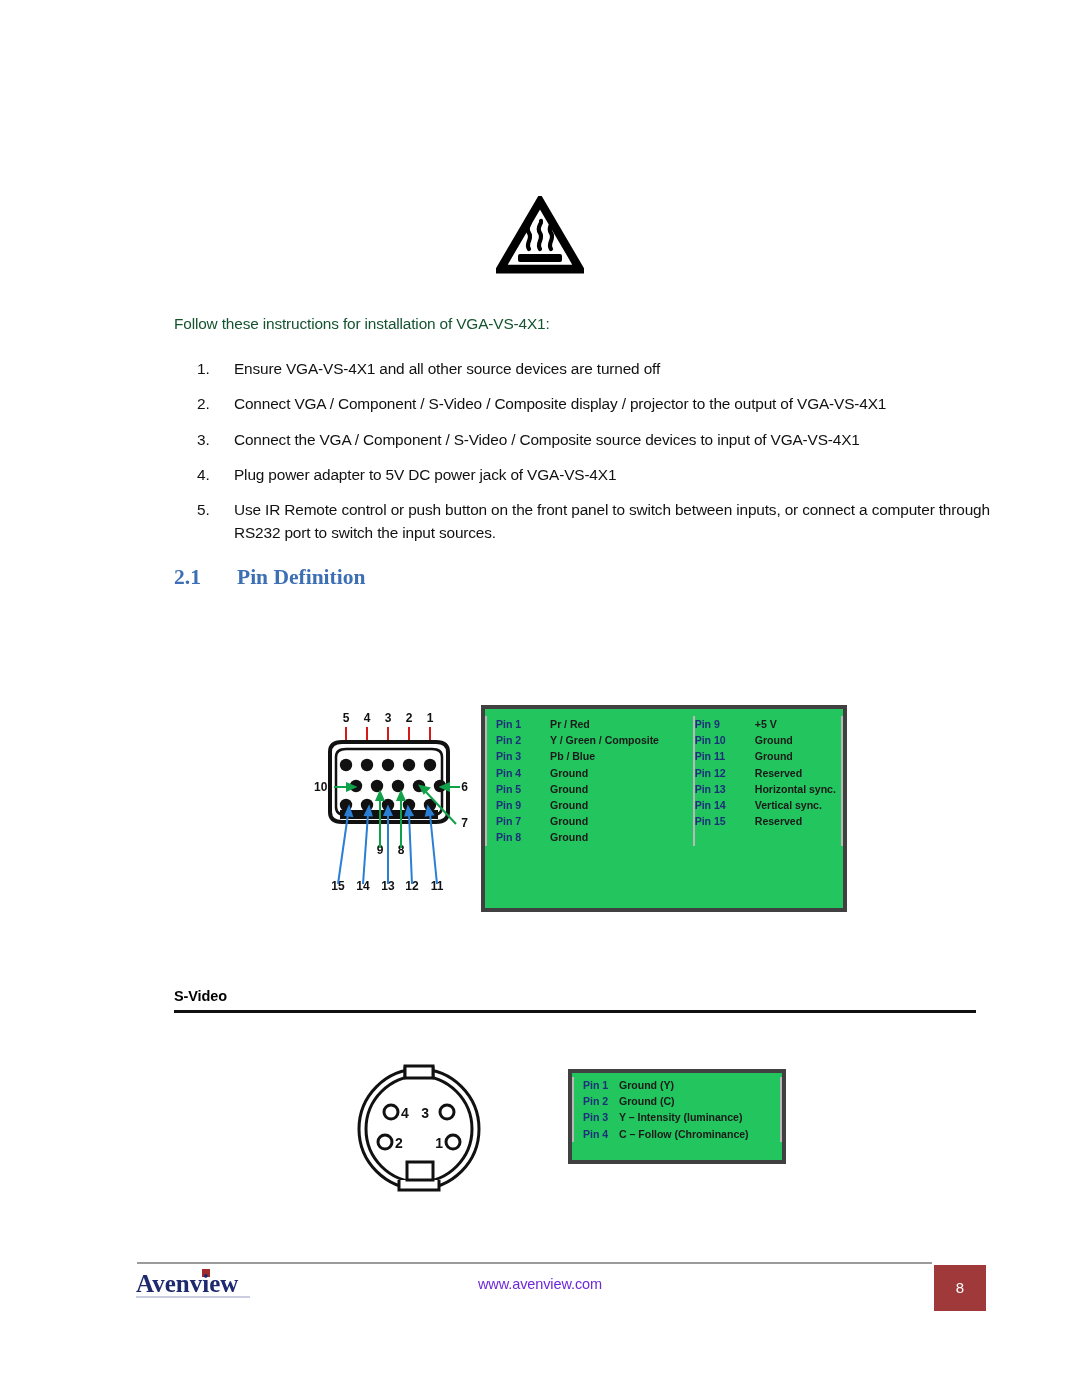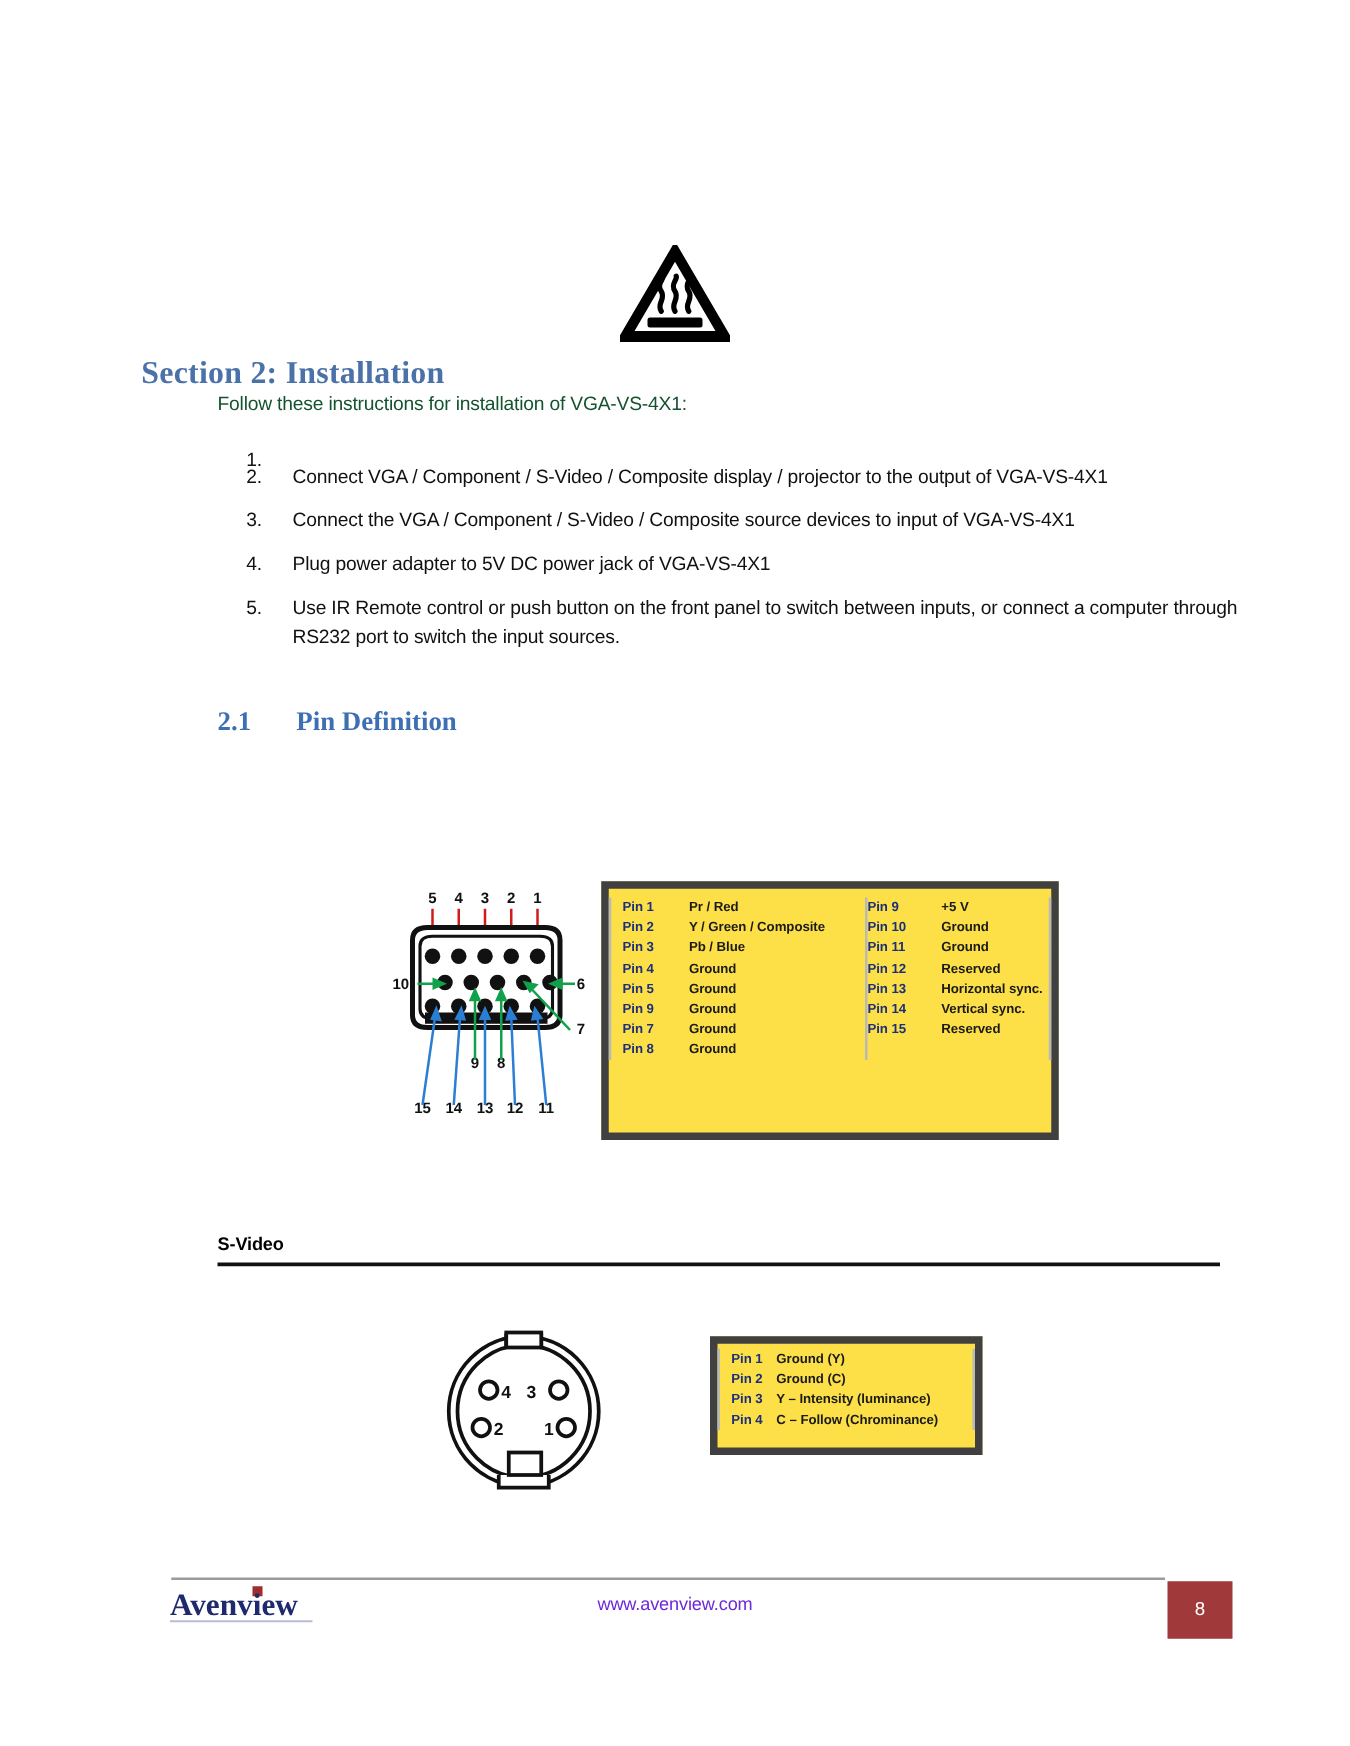--- a/index.html
+++ b/index.html
@@ -118,22 +118,22 @@
   }
   #vga-figure { top: 700px; left: 300px; width: 580px; height: 225px; }
   #svideo-figure { top: 1062px; left: 355px; width: 432px; height: 135px; }
 
   
   .conn-draw { position: absolute; top: 0; left: 0; }
 
   
   .pin-table {
     position: absolute;
-    background: #fde047;
-    border: 6px solid #404040;
+    background: #22c55e;
+    border: 4px solid #404040;
     box-sizing: border-box;
   }
   #vga-pin-table {
     top: 5px;
     left: 181px;
     width: 366px;
     height: 207px;
     padding: 7px 0 0 0;
   }
   #svideo-pin-table {
@@ -219,27 +219,27 @@
     <svg width="88" height="78" viewBox="0 0 88 78">
       <path d="M44 4 L85 74 L3 74 Z" fill="none" stroke="#000" stroke-width="7" stroke-linejoin="miter"></path>
       <path d="M44 11 L78.5 70 L9.5 70 Z" fill="none" stroke="#000" stroke-width="2.5" stroke-linejoin="miter"></path>
       <rect x="22" y="58" width="44" height="8" rx="2" fill="#000"></rect>
       <path d="M33 53 C29 47 37 43 33 37 C29 31 35 28 34 25" fill="none" stroke="#000" stroke-width="4.2" stroke-linecap="round"></path>
       <path d="M44 53 C40 47 48 43 44 37 C40 31 46 28 45 25" fill="none" stroke="#000" stroke-width="4.2" stroke-linecap="round"></path>
       <path d="M55 53 C51 47 59 43 55 37 C51 31 57 28 56 25" fill="none" stroke="#000" stroke-width="4.2" stroke-linecap="round"></path>
     </svg>
   </div>
 
-  <div class="section-heading">Section 2: Installation</div>
 
   <div class="intro-line">Follow these instructions for installation of VGA-VS-4X1:</div>
 
   <ol class="steps">
     <li>
       <span class="num">1.</span>
+      <span>Ensure VGA-VS-4X1 and all other source devices are turned off</span>
     </li>
     <li>
       <span class="num">2.</span>
       <span>Connect VGA / Component / S-Video / Composite display / projector to the output of VGA-VS-4X1</span>
     </li>
     <li>
       <span class="num">3.</span>
       <span>Connect the VGA / Component / S-Video / Composite source devices to input of VGA-VS-4X1</span>
     </li>
     <li>

